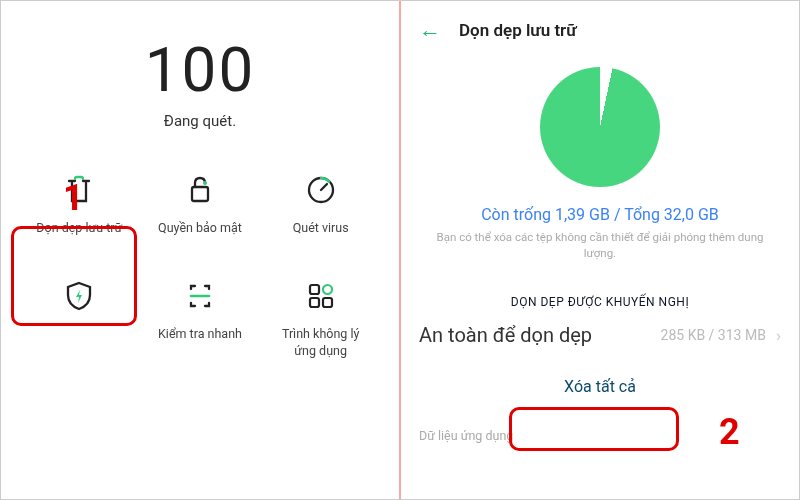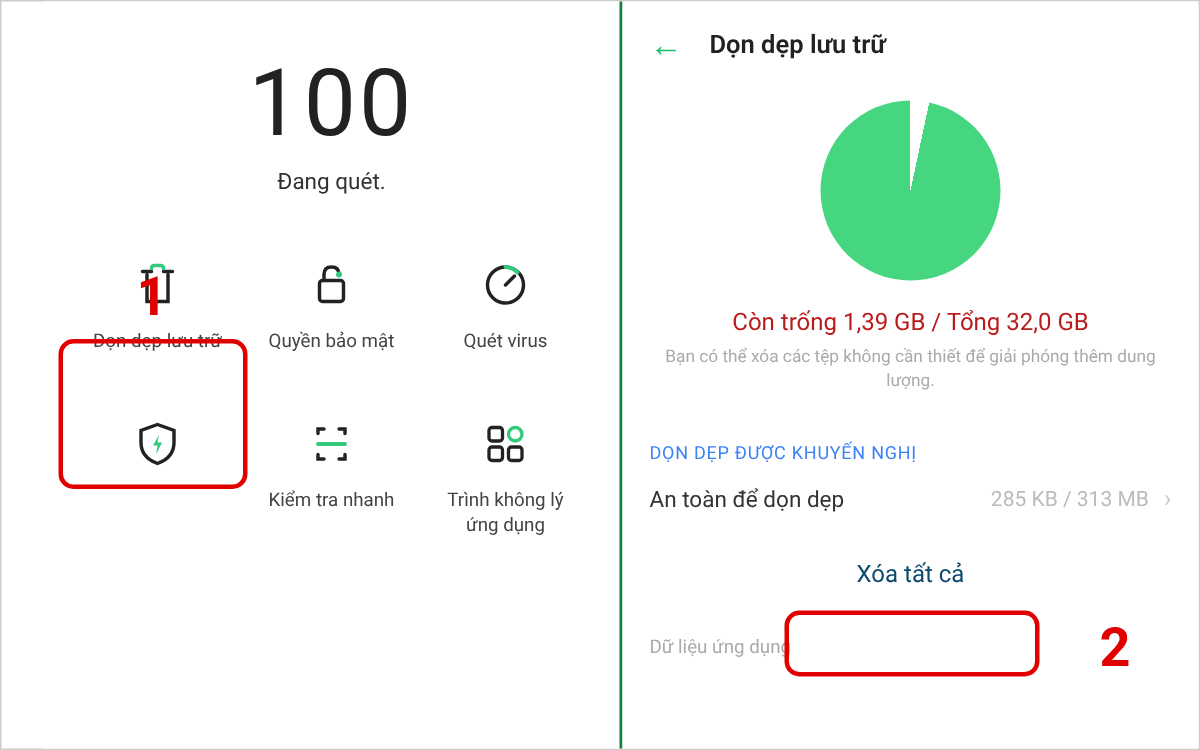--- a/index.html
+++ b/index.html
@@ -16,21 +16,21 @@
     width: 800px;
     height: 500px;
     border: 1px solid #ccc;
   }
   .pane {
     flex: 1;
     position: relative;
     background: #fff;
     padding: 12px 18px 0 18px;
   }
-  .pane-left { border-right: 2px solid #15803d; margin-left: 28px; }
+  .pane-left { border-right: 2px solid #fca5a5; }
   
   .score-wrap {
     text-align: center;
     margin-top: 20px;
   }
   .score {
     font-size: 62px;
     font-weight: 400;
     color: #222;
     letter-spacing: 2px;
@@ -99,44 +99,45 @@
   .pie {
     width: 120px;
     height: 120px;
     border-radius: 50%;
     background: conic-gradient(#fff 0deg 12deg, #47d680 12deg 360deg);
   }
   .storage-line {
     text-align: center;
     margin-top: 18px;
     font-size: 16px;
-    color: #b91c1c;
+    color: #3b82f6;
   }
   .storage-hint {
     text-align: center;
     font-size: 11.5px;
     color: #aaa;
     margin-top: 6px;
     line-height: 1.35;
     padding: 0 8px;
   }
   .section-label {
     margin-top: 34px;
     font-size: 12px;
     letter-spacing: 0.5px;
-    color: #3b82f6;
+    color: #0f172a;
+    text-align: center;
   }
   .row {
     display: flex;
     align-items: center;
     justify-content: space-between;
     margin-top: 14px;
   }
   .row-title {
-    font-size: 15px;
+    font-size: 20px;
     color: #333;
   }
   .row-right {
     display: flex;
     align-items: center;
     gap: 10px;
     color: #bbb;
     font-size: 14px;
     text-align: center;
   }

